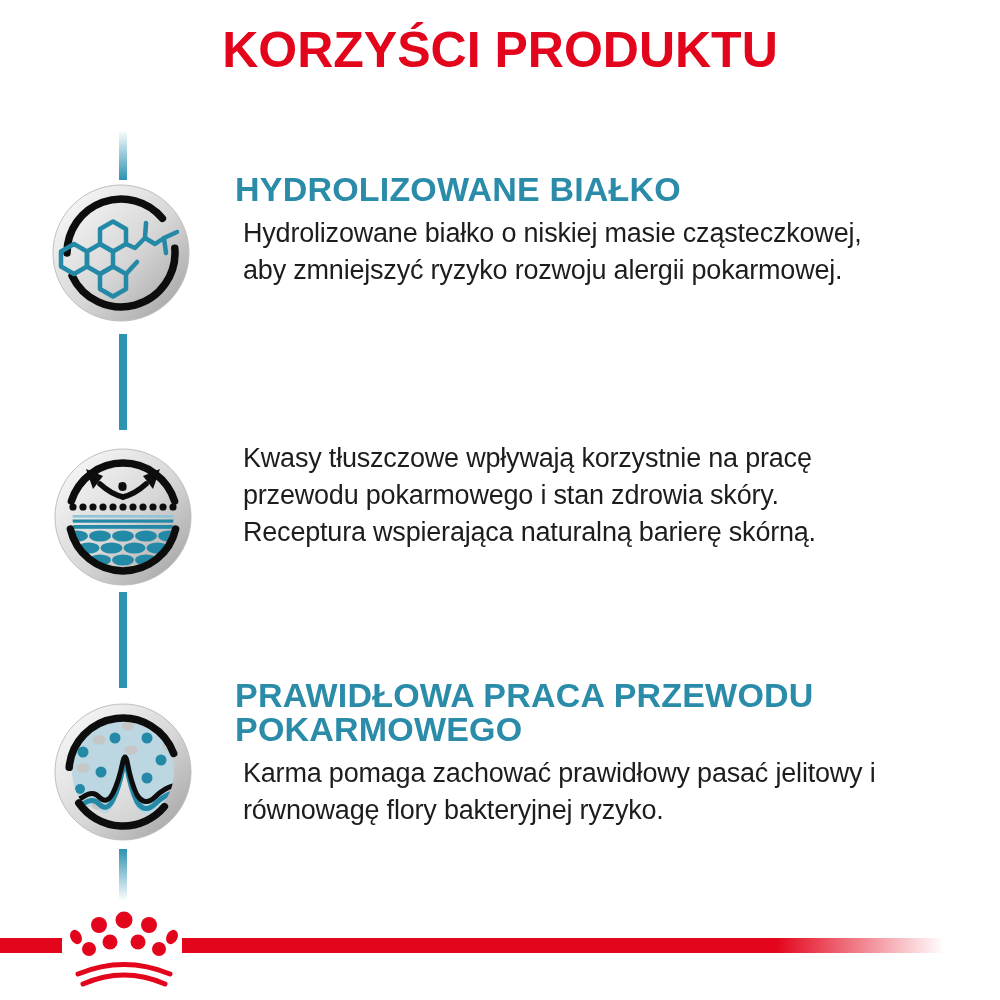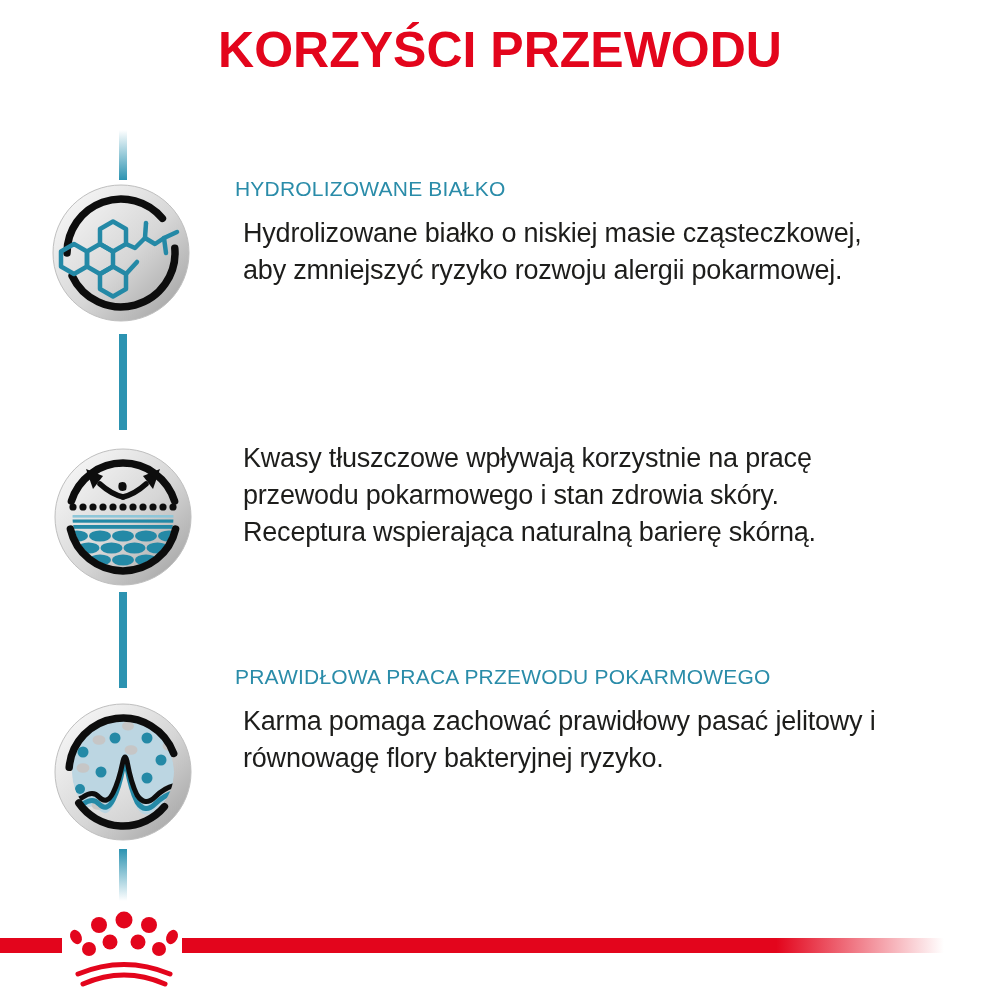--- a/index.html
+++ b/index.html
@@ -11,40 +11,40 @@
     position:absolute;top:22px;left:0;width:1000px;margin:0;
     text-align:center;font-size:50px;line-height:56px;font-weight:bold;
     color:#e3051c;letter-spacing:0px;
   }
   .vline{position:absolute;left:119px;width:8px;background:#2c93b1;}
   .vline.fade-top{background:linear-gradient(to bottom,rgba(44,147,177,0),#2c93b1);}
   .vline.fade-bottom{background:linear-gradient(to bottom,#2c93b1,rgba(44,147,177,0));}
   .icon-wrap{position:absolute;width:140px;height:140px;}
   .benefit-text{position:absolute;left:235px;width:705px;}
   .benefit-text h2{
-    margin:0 0 9px 0;font-size:21px;line-height:34px;font-weight:normal;
+    margin:0 0 9px 0;font-size:34px;line-height:34px;font-weight:bold;
     color:#2a8ca9;letter-spacing:0.2px;
   }
   .benefit-text p{
     margin:8px;font-size:27px;line-height:37px;color:#1d1d1b;
     white-space:pre-line;letter-spacing:-0.2px;
   }
   .bar-left{position:absolute;left:0;top:938px;width:62px;height:15px;background:#e3051c;}
   .bar-right{
     position:absolute;left:182px;top:938px;width:762px;height:15px;
     background:linear-gradient(to right,#e3051c 0%,#e3051c 78%,rgba(227,5,28,0) 100%);
   }
   .crown{position:absolute;left:62px;top:906px;}
 </style>
 </head>
 <body>
 
 <div class="canvas">
 
-  <h1 class="title">KORZYŚCI PRZEWODU</h1>
+  <h1 class="title">KORZYŚCI PRODUKTU</h1>
 
   <div class="vline fade-top" style="top:130px;height:50px;"></div>
   <div class="vline" style="top:334px;height:96px;"></div>
   <div class="vline" style="top:592px;height:96px;"></div>
   <div class="vline fade-bottom" style="top:849px;height:52px;"></div>
 
   <div class="icon-wrap" style="left:51px;top:183px;">
     <svg width="140" height="140" viewBox="0 0 140 140">
       <defs>
         <linearGradient id="silver1" x1="0" y1="0" x2="1" y2="1">
@@ -184,21 +184,21 @@
             <ellipse cx="45" cy="103" rx="6.5" ry="4.8"></ellipse>
             <ellipse cx="115" cy="88" rx="6" ry="4.5"></ellipse>
         </g>
         <path d="M 8 98 Q 18 110 30 102 Q 40 95 46 102 Q 54 110 60 98 Q 66 86 70 66 Q 72 58 74 66 Q 78 88 84 100 Q 92 112 102 102 Q 112 92 124 90" fill="none" stroke="#2489a6" stroke-width="5" stroke-linecap="round"></path>
         <path d="M 8 91 Q 18 103 30 95 Q 40 88 46 95 Q 54 103 60 91 Q 66 79 70 59 Q 72 51 74 59 Q 78 81 84 93 Q 92 105 102 95 Q 112 85 124 83" fill="none" stroke="#0d0d0d" stroke-width="5" stroke-linecap="round"></path>
       </g>
       <path d="M 120.7 51.5 A 54 54 0 0 0 16.2 65.3" fill="none" stroke="#0d0d0d" stroke-width="7.5" stroke-linecap="round"></path>
       <path d="M 25.8 101 A 54 54 0 0 0 111.4 104.7" fill="none" stroke="#0d0d0d" stroke-width="7.5" stroke-linecap="round"></path>
     </svg>
   </div>
-  <div class="benefit-text" style="top:660px;">
+  <div class="benefit-text" style="top:678px;">
     <h2>PRAWIDŁOWA PRACA PRZEWODU POKARMOWEGO</h2>
     <p>Karma pomaga zachować prawidłowy pasać jelitowy i
 równowagę flory bakteryjnej ryzyko.</p>
   </div>
 
   <div class="bar-left"></div>
   <div class="bar-right"></div>
   <svg class="crown" width="124" height="88" viewBox="0 0 124 88">
     <g fill="#e3051c">
       <ellipse cx="14" cy="31" rx="5.5" ry="7.5" transform="rotate(-28 14 31)"></ellipse>

